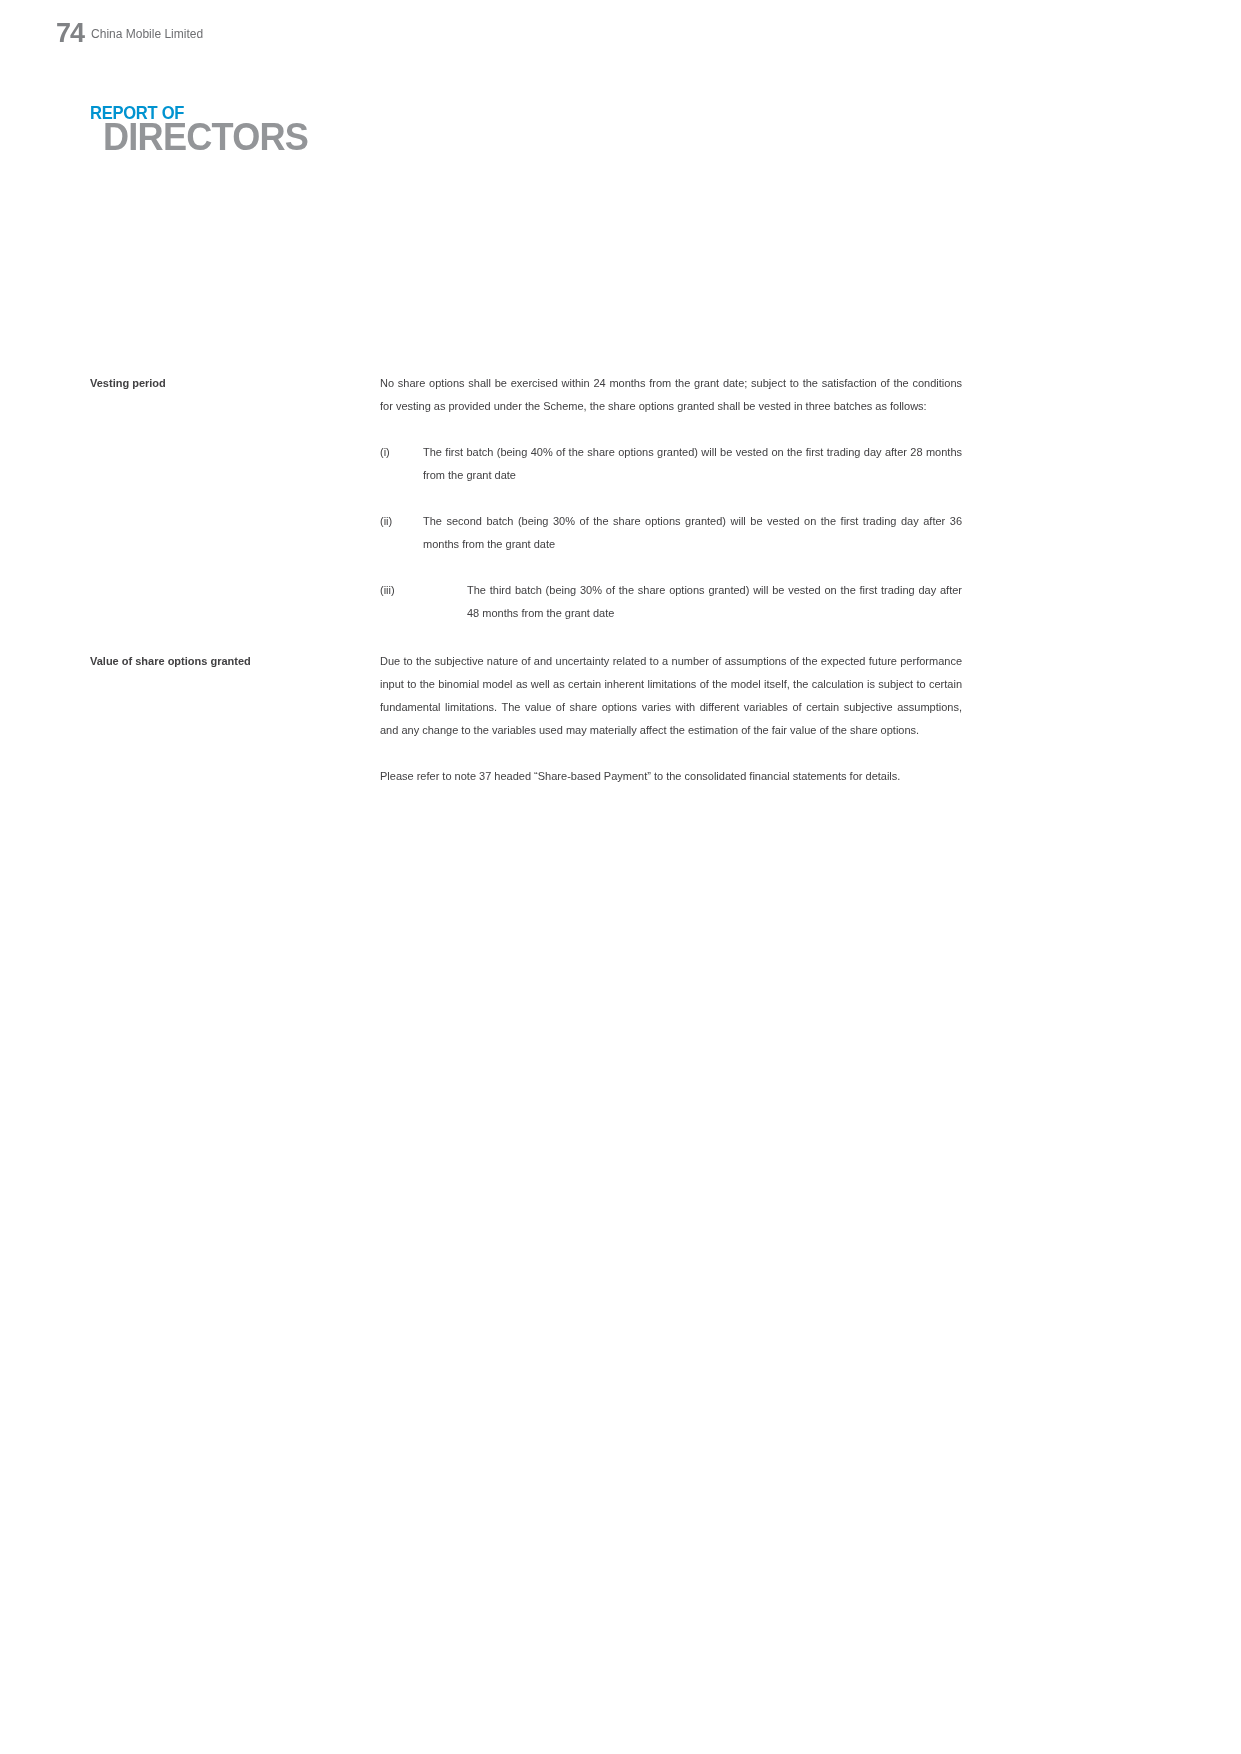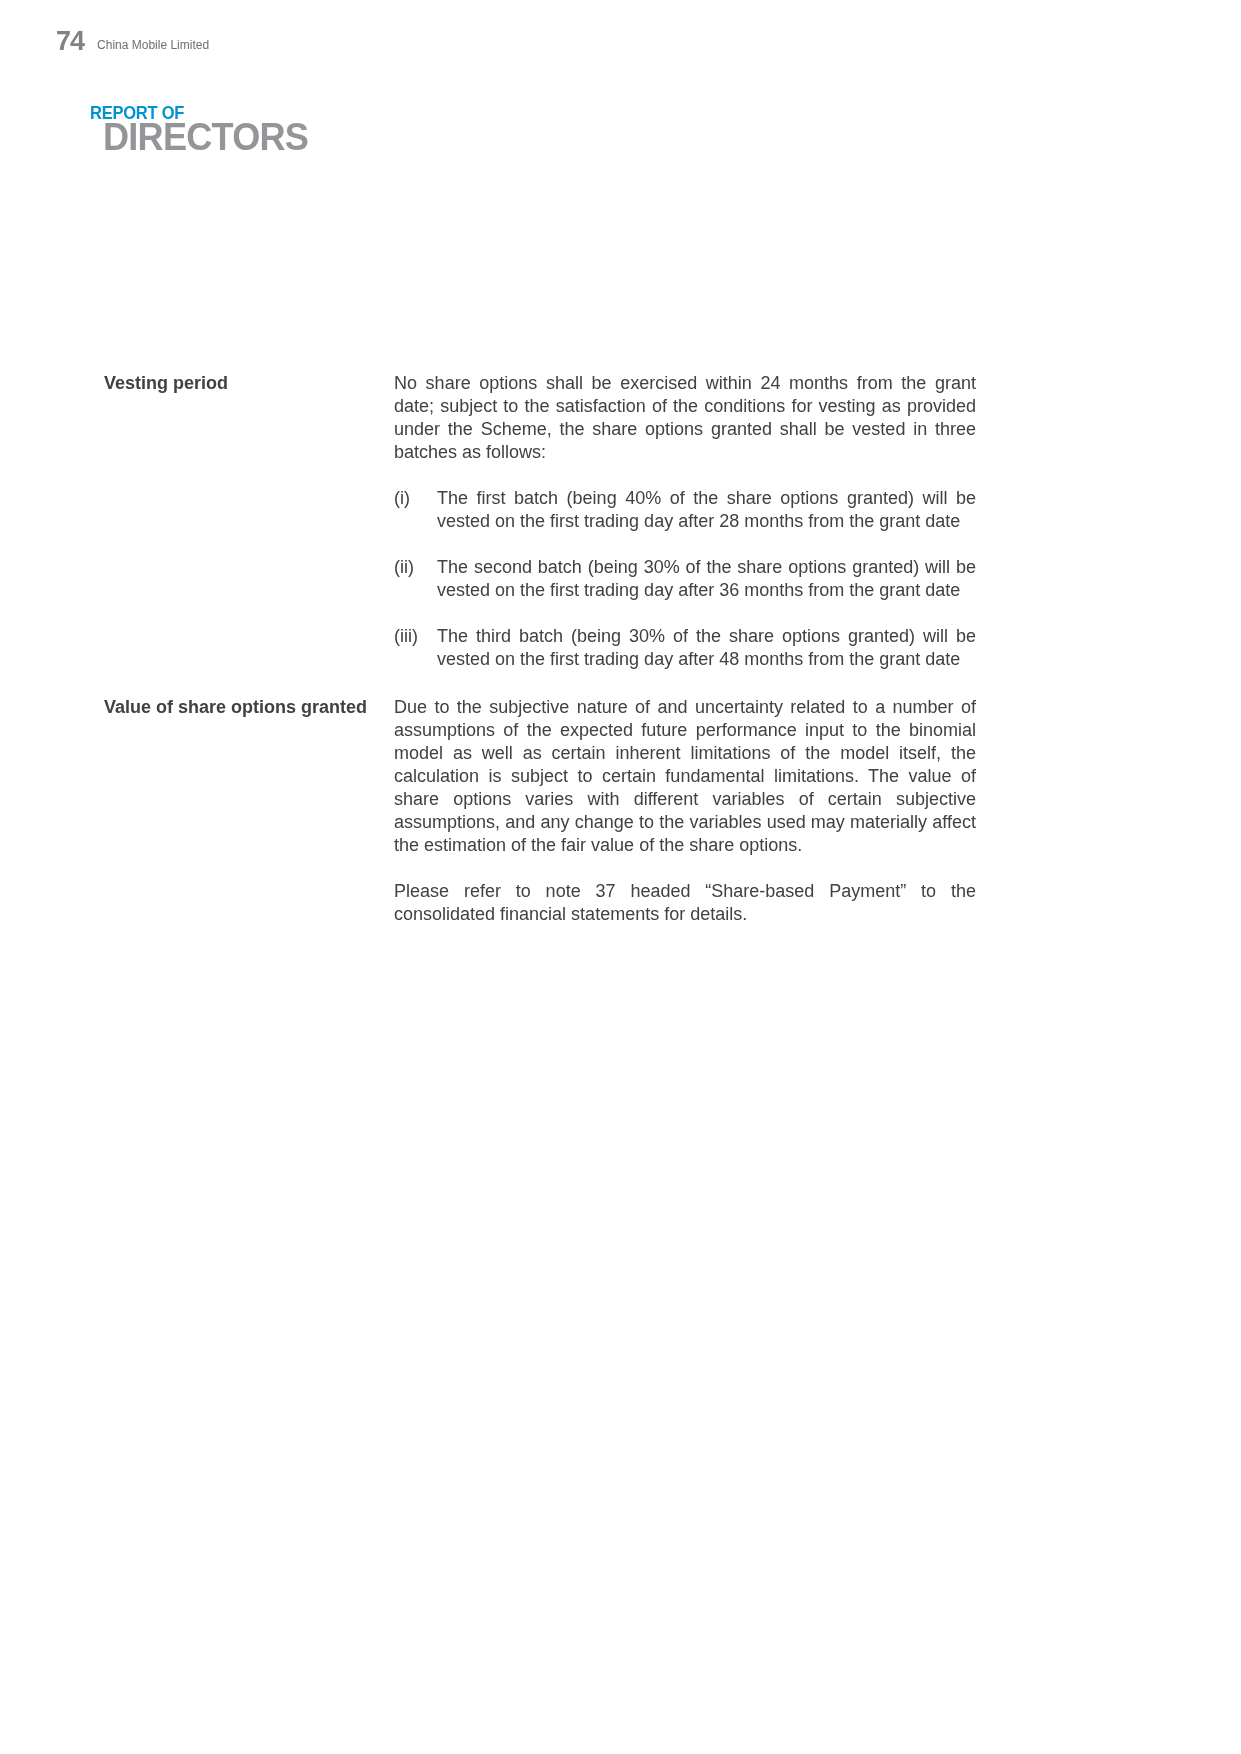--- a/index.html
+++ b/index.html
@@ -9,25 +9,25 @@
     height: 1754px;
     position: relative;
     font-family: "Liberation Sans", sans-serif;
     color: #414042;
     overflow: hidden;
   }
 
   
   .page-header {
     position: absolute;
-    top: 28px;
+    top: 20px;
     left: 56px;
     display: flex;
-    align-items: center;
-    gap: 13px;
+    align-items: flex-start;
+    gap: 7px;
   }
   .page-number {
     font-size: 27px;
     font-weight: bold;
     color: #808285;
     line-height: 1;
     letter-spacing: -1px;
   }
   .company-name {
     font-size: 12px;
@@ -59,23 +59,22 @@
     transform: scaleX(0.95);
     transform-origin: left;
   }
 
   
   .content {
     position: absolute;
     top: 372px;
     left: 90px;
     width: 872px;
-    font-size: 18px;
+    font-size: 11px;
     line-height: 23px;
-    margin-left: 14px;
   }
   .row {
     display: grid;
     grid-template-columns: 290px 1fr;
     margin-bottom: 25px;
   }
   .row-label {
     font-weight: bold;
     padding-right: 20px;
   }
@@ -83,21 +82,21 @@
     text-align: justify;
     margin-bottom: 23px;
   }
   .row-body p:last-child { margin-bottom: 0; }
   .row-body p.no-justify { text-align: left; }
   .list-item {
     display: grid;
     grid-template-columns: 43px 1fr;
     margin-bottom: 23px;
   }
-  .list-item:last-child { margin-bottom: 0; }
+  .list-item:last-child { margin-bottom: 0; gap: 44px; }
   .list-item .item-text { text-align: justify; }
 </style>
 </head>
 <body>
 
 <div class="page-header">
   <div class="page-number">74</div>
   <div class="company-name">China Mobile Limited</div>
 </div>
 

